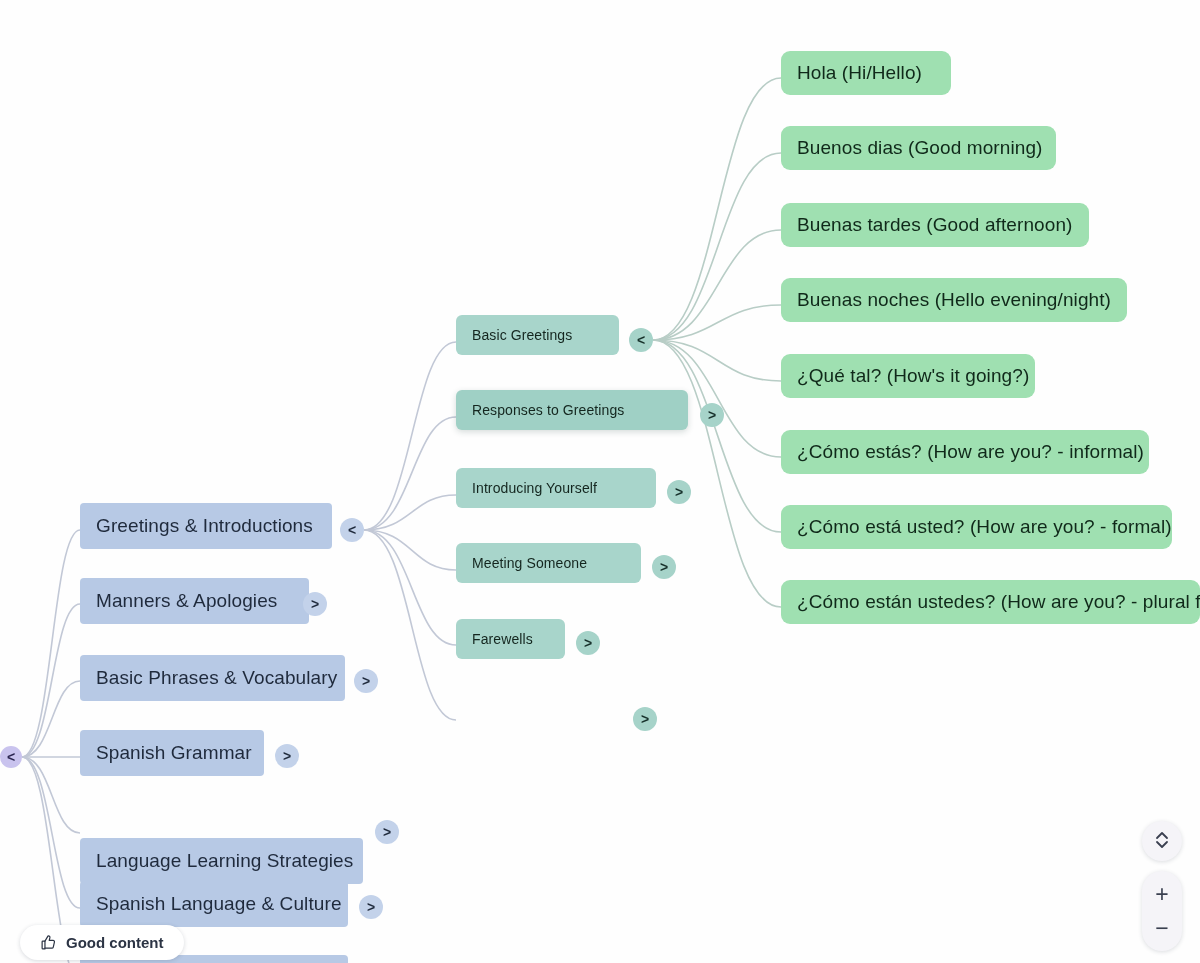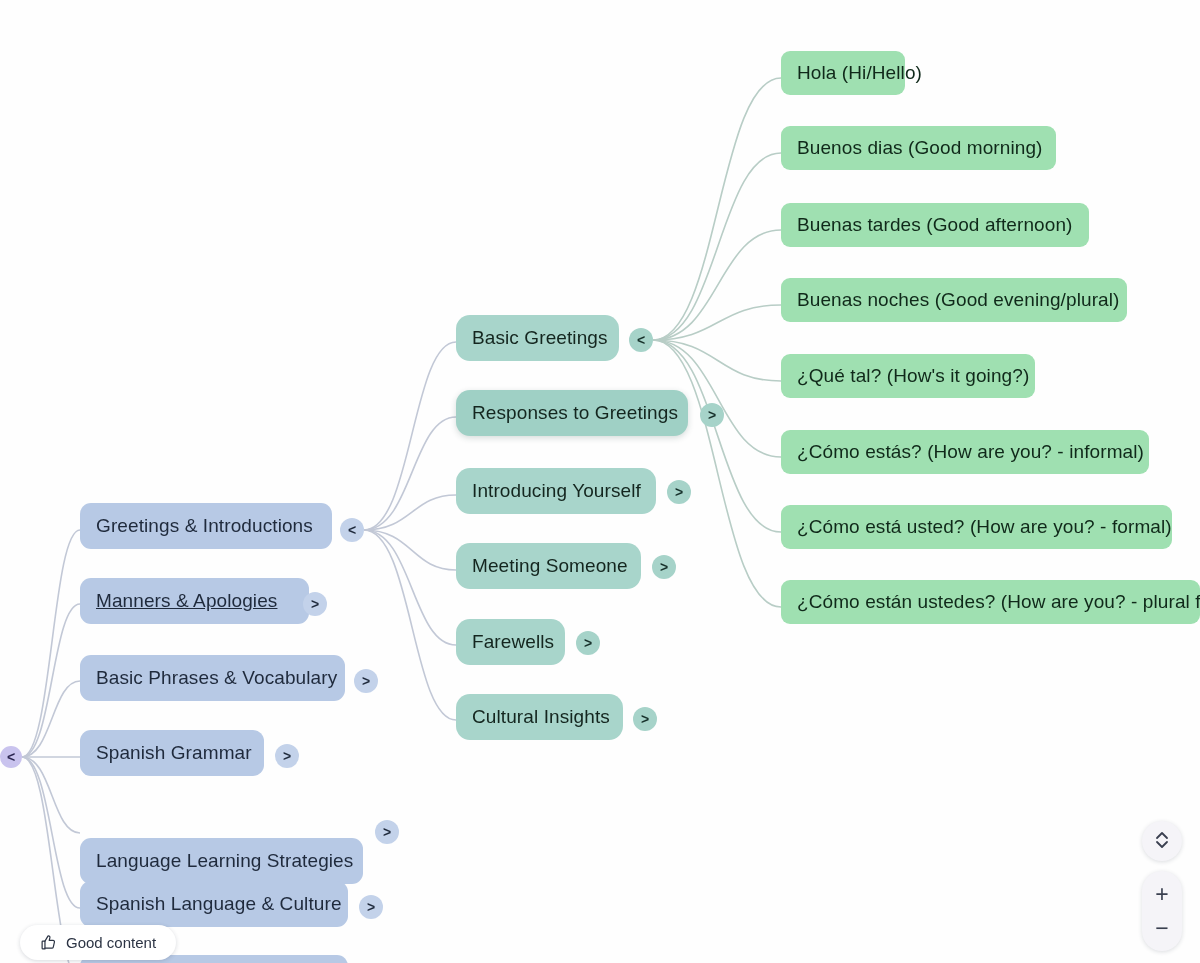--- a/index.html
+++ b/index.html
@@ -47,28 +47,28 @@
   .node-label {
     display: block;
     overflow: visible;
   }
 
   .node.lvl1 {
     background: #b7c9e5;
     color: #1f2a3c;
     font-size: 19px;
     padding: 12px 16px;
-    border-radius: 11px;
+    border-radius: 4px;
   }
   .node.lvl2 {
     background: #a8d5cb;
     color: #14261f;
-    font-size: 19px;
+    font-size: 14px;
     padding: 12px 16px;
-    border-radius: 14px;
+    border-radius: 6px;
   }
   .node.lvl2.hovered {
     background: #9fd0c5;
     box-shadow: 0 2px 6px rgba(30,60,55,0.18);
   }
   .node.lvl3 {
     background: #9fe0b1;
     color: #10291a;
     font-size: 19px;
     padding: 11px 16px;
@@ -112,20 +112,21 @@
     background: #ffffff;
     border: none;
     border-radius: 22px;
     padding: 9px 20px;
     font-size: 15px;
     color: #2c3444;
     font-family: "Liberation Sans", sans-serif;
     box-shadow: 0 1px 4px rgba(40,50,70,0.18);
     cursor: pointer;
     white-space: nowrap;
+    font-weight: bold;
   }
   .fb-icon { display: inline-flex; align-items: center; }
 
   
   #zoomctl {
     position: absolute;
     right: 18px;
     bottom: 12px;
     display: flex;
     flex-direction: column;
@@ -209,21 +210,21 @@
     </g>
   </svg>
 
   <div class="toggle root" style="left:0px; top:746px;">&lt;</div>
 
   <div class="node lvl1" style="left:80px; top:503px; width:252px;">
     <span class="node-label">Greetings &amp; Introductions</span>
   </div>
   <div class="toggle blue" style="left:340px; top:518px;">&lt;</div>
 
-  <div class="node lvl1" style="left:80px; top:578px; width:229px;text-decoration:underline;">
+  <div class="node lvl1" style="left:80px; top:578px; width:229px;">
     <span class="node-label">Manners &amp; Apologies</span>
   </div>
   <div class="toggle blue" style="left:303px; top:592px;">&gt;</div>
 
   <div class="node lvl1" style="left:80px; top:655px; width:265px;">
     <span class="node-label">Basic Phrases &amp; Vocabulary</span>
   </div>
   <div class="toggle blue" style="left:354px; top:669px;">&gt;</div>
 
   <div class="node lvl1" style="left:80px; top:730px; width:184px;">
@@ -261,36 +262,33 @@
   <div class="node lvl2" style="left:456px; top:543px; width:185px;">
     <span class="node-label">Meeting Someone</span>
   </div>
   <div class="toggle teal" style="left:652px; top:555px;">&gt;</div>
 
   <div class="node lvl2" style="left:456px; top:619px; width:109px;">
     <span class="node-label">Farewells</span>
   </div>
   <div class="toggle teal" style="left:576px; top:631px;">&gt;</div>
 
-  <div class="node lvl2" style="left:456px; top:694px; width:167px;">
-    <span class="node-label">Cultural Insights</span>
-  </div>
   <div class="toggle teal" style="left:633px; top:707px;">&gt;</div>
 
-  <div class="node lvl3" style="left:781px; top:51px; width:124px;">
+  <div class="node lvl3" style="left:781px; top:51px; width:170px;">
     <span class="node-label">Hola (Hi/Hello)</span>
   </div>
   <div class="node lvl3" style="left:781px; top:203px; width:308px;">
     <span class="node-label">Buenas tardes (Good afternoon)</span>
   </div>
   <div class="node lvl3" style="left:781px; top:126px; width:275px;">
     <span class="node-label">Buenos dias (Good morning)</span>
   </div>
   <div class="node lvl3" style="left:781px; top:278px; width:346px;">
-    <span class="node-label">Buenas noches (Good evening/plural)</span>
+    <span class="node-label">Buenas noches (Hello evening/night)</span>
   </div>
   <div class="node lvl3" style="left:781px; top:354px; width:254px;">
     <span class="node-label">¿Qué tal? (How's it going?)</span>
   </div>
   <div class="node lvl3" style="left:781px; top:430px; width:368px;">
     <span class="node-label">¿Cómo estás? (How are you? - informal)</span>
   </div>
   <div class="node lvl3" style="left:781px; top:505px; width:391px;">
     <span class="node-label">¿Cómo está usted? (How are you? - formal)</span>
   </div>

